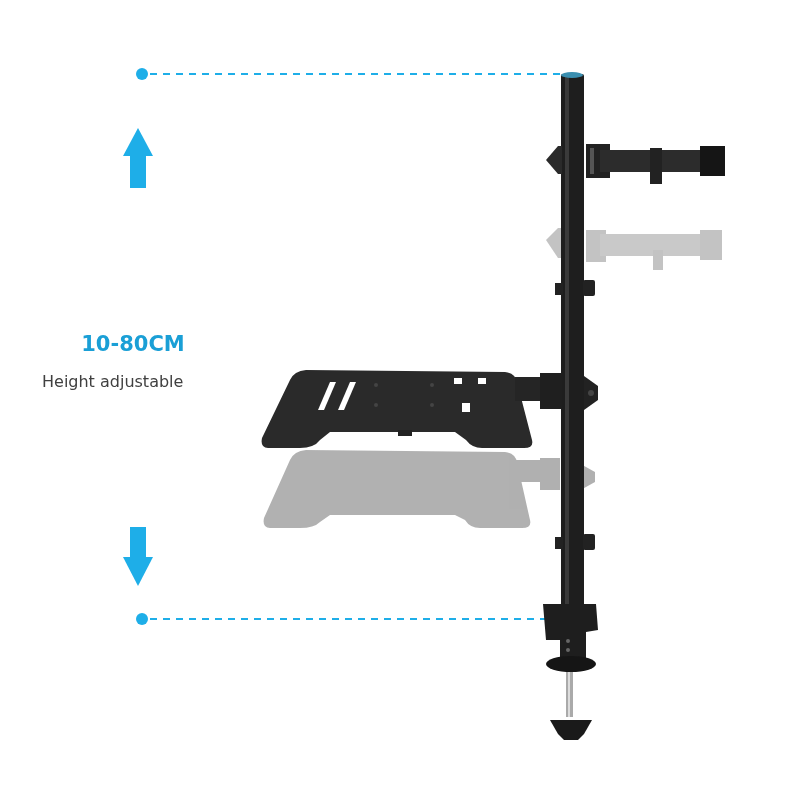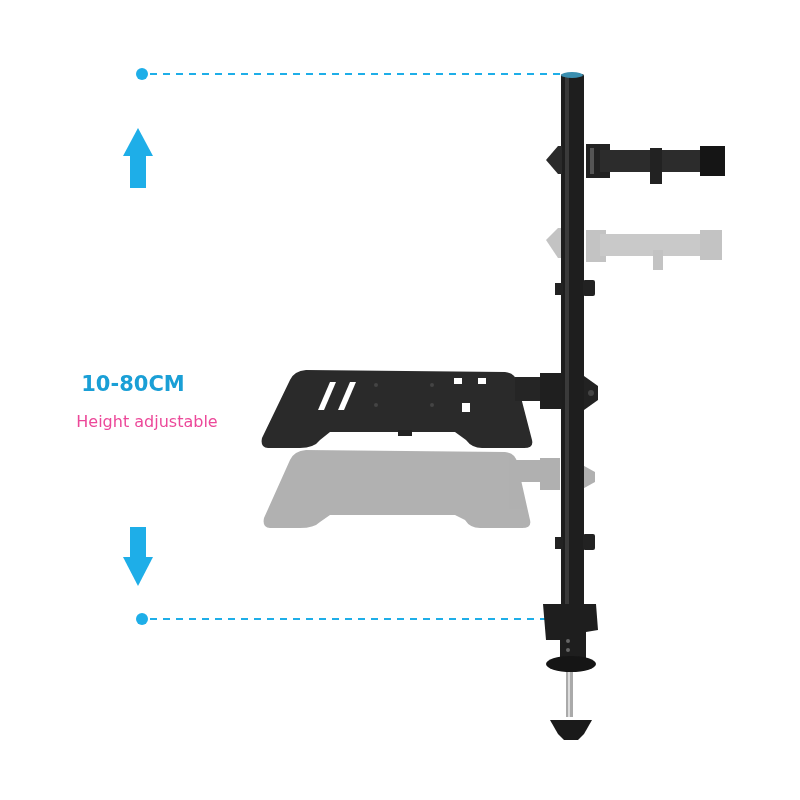--- a/index.html
+++ b/index.html
@@ -1,19 +1,19 @@
 <!DOCTYPE html>
 <html><head>
 <meta charset="utf-8">
 <style>
   html,body{margin:0;padding:0;background:#ffffff;}
   body{width:800px;height:800px;position:relative;overflow:hidden;font-family:"DejaVu Sans","Liberation Sans",sans-serif;}
-  .abs{position:absolute;margin-top:40px;}
+  .abs{position:absolute;}
   .title{left:58px;top:332px;width:150px;text-align:center;font-size:21px;font-weight:bold;color:#1a9fd6;letter-spacing:0px;}
-  .subtitle{left:62px;top:372px;width:170px;text-align:center;font-size:16px;color:#ec4899;}
+  .subtitle{left:42px;top:372px;width:170px;text-align:left;font-size:16px;color:#404040;}
   svg{position:absolute;left:0;top:0;}
 </style>
 </head>
 <body>
 
 <div class="abs title">10-80CM</div>
 <div class="abs subtitle">Height adjustable</div>
 
 <svg width="800" height="800" viewBox="0 0 800 800">
 

